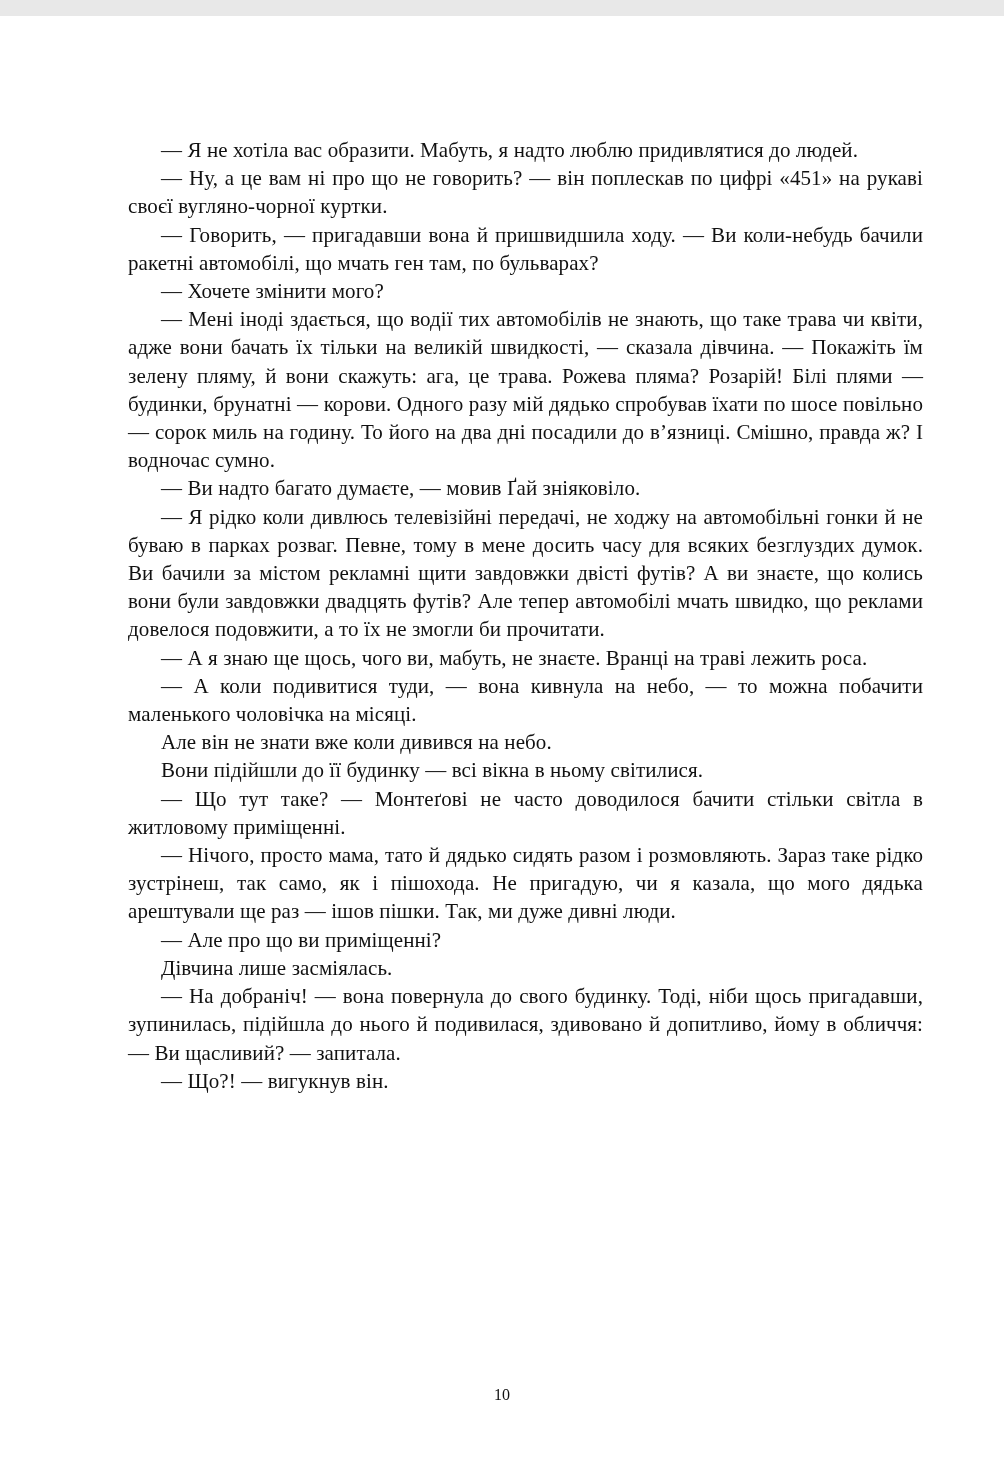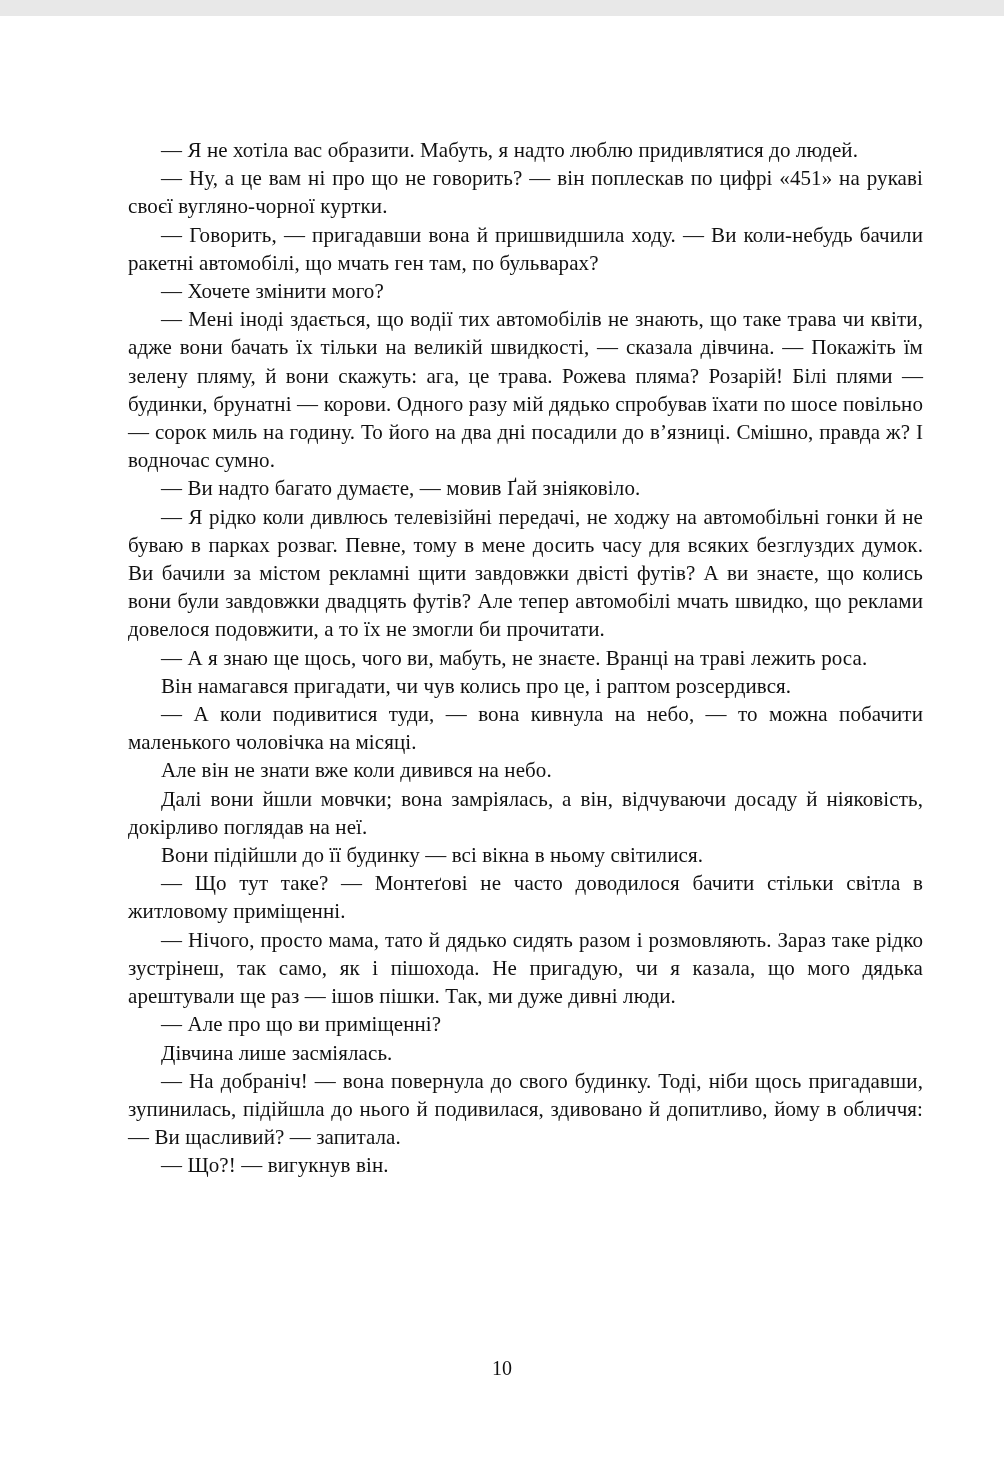--- a/index.html
+++ b/index.html
@@ -29,45 +29,43 @@
   }
   .para {
     margin: 0;
     padding: 0;
     text-indent: 33px;
   }
   .italic {
   }
   .page-number {
     position: absolute;
-    top: 1341px;
+    top: 1370px;
     left: 0;
     width: 100%;
     text-align: center;
-    font-size: 20px;
+    font-size: 16px;
     color: #111111;
   }
 </style>
 </head>
 <body>
 
 <div class="page">
   <div class="text-block">
       <p class="para"><span>— Я не хотіла вас образити. Мабуть, я надто люблю придивлятися до людей.</span></p>
       <p class="para"><span>— Ну, а це вам </span><span class="italic">ні про що</span><span> не говорить? — він поплескав по цифрі «451» на рукаві своєї вугляно-чорної куртки.</span></p>
       <p class="para"><span>— Говорить, — пригадавши вона й пришвидшила ходу. — Ви коли-небудь бачили ракетні автомобілі, що мчать ген там, по бульварах?</span></p>
       <p class="para"><span>— Хочете змінити мого?</span></p>
       <p class="para"><span>— Мені іноді здається, що водії тих автомобілів не знають, що таке трава чи квіти, адже вони бачать їх тільки на великій швидкості, — сказала дівчина. — Покажіть їм зелену пляму, й вони скажуть: ага, це трава. Рожева пляма? Розарій! Білі плями — будинки, брунатні — корови. Одного разу мій дядько спробував їхати по шосе повільно — сорок миль на годину. То його на два дні посадили до в’язниці. Смішно, правда ж? І водночас сумно.</span></p>
       <p class="para"><span>— Ви надто багато думаєте, — мовив Ґай зніяковіло.</span></p>
       <p class="para"><span>— Я рідко коли дивлюсь телевізійні передачі, не ходжу на автомобільні гонки й не буваю в парках розваг. Певне, тому в мене досить часу для всяких безглуздих думок. Ви бачили за містом рекламні щити завдовжки двісті футів? А ви знаєте, що колись вони були завдовжки двадцять футів? Але тепер автомобілі мчать швидко, що реклами довелося подовжити, а то їх не змогли би прочитати.</span></p>
       <p class="para"><span>— А я знаю ще щось, чого ви, мабуть, не знаєте. Вранці на траві лежить роса.</span></p>
-      <p class="para"><span>Він намагався пригадати, чи чув колись про це, і раптом розсердився.</span></p>
       <p class="para"><span>— А коли подивитися туди, — вона кивнула на небо, — то можна побачити маленького чоловічка на місяці.</span></p>
       <p class="para"><span>Але він не знати вже коли дивився на небо.</span></p>
-      <p class="para"><span>Далі вони йшли мовчки; вона замріялась, а він, відчуваючи досаду й ніяковість, докірливо поглядав на неї.</span></p>
       <p class="para"><span>Вони підійшли до її будинку — всі вікна в ньому світилися.</span></p>
       <p class="para"><span>— Що тут таке? — Монтеґові не часто доводилося бачити стільки світла в житловому приміщенні.</span></p>
       <p class="para"><span>— Нічого, просто мама, тато й дядько сидять разом і розмовляють. Зараз таке рідко зустрінеш, так само, як і пішохода. Не пригадую, чи я казала, що мого дядька арештували ще раз — ішов пішки. Так, ми дуже дивні люди.</span></p>
       <p class="para"><span>— Але про що ви приміщенні?</span></p>
       <p class="para"><span>Дівчина лише засміялась.</span></p>
       <p class="para"><span>— На добраніч! — вона повернула до свого будинку. Тоді, ніби щось пригадавши, зупинилась, підійшла до нього й подивилася, здивовано й допитливо, йому в обличчя: — Ви щасливий? — запитала.</span></p>
       <p class="para"><span>— </span><span class="italic">Що?!</span><span> — вигукнув він.</span></p>
     </div>
   <div class="page-number">10</div>
 </div>

